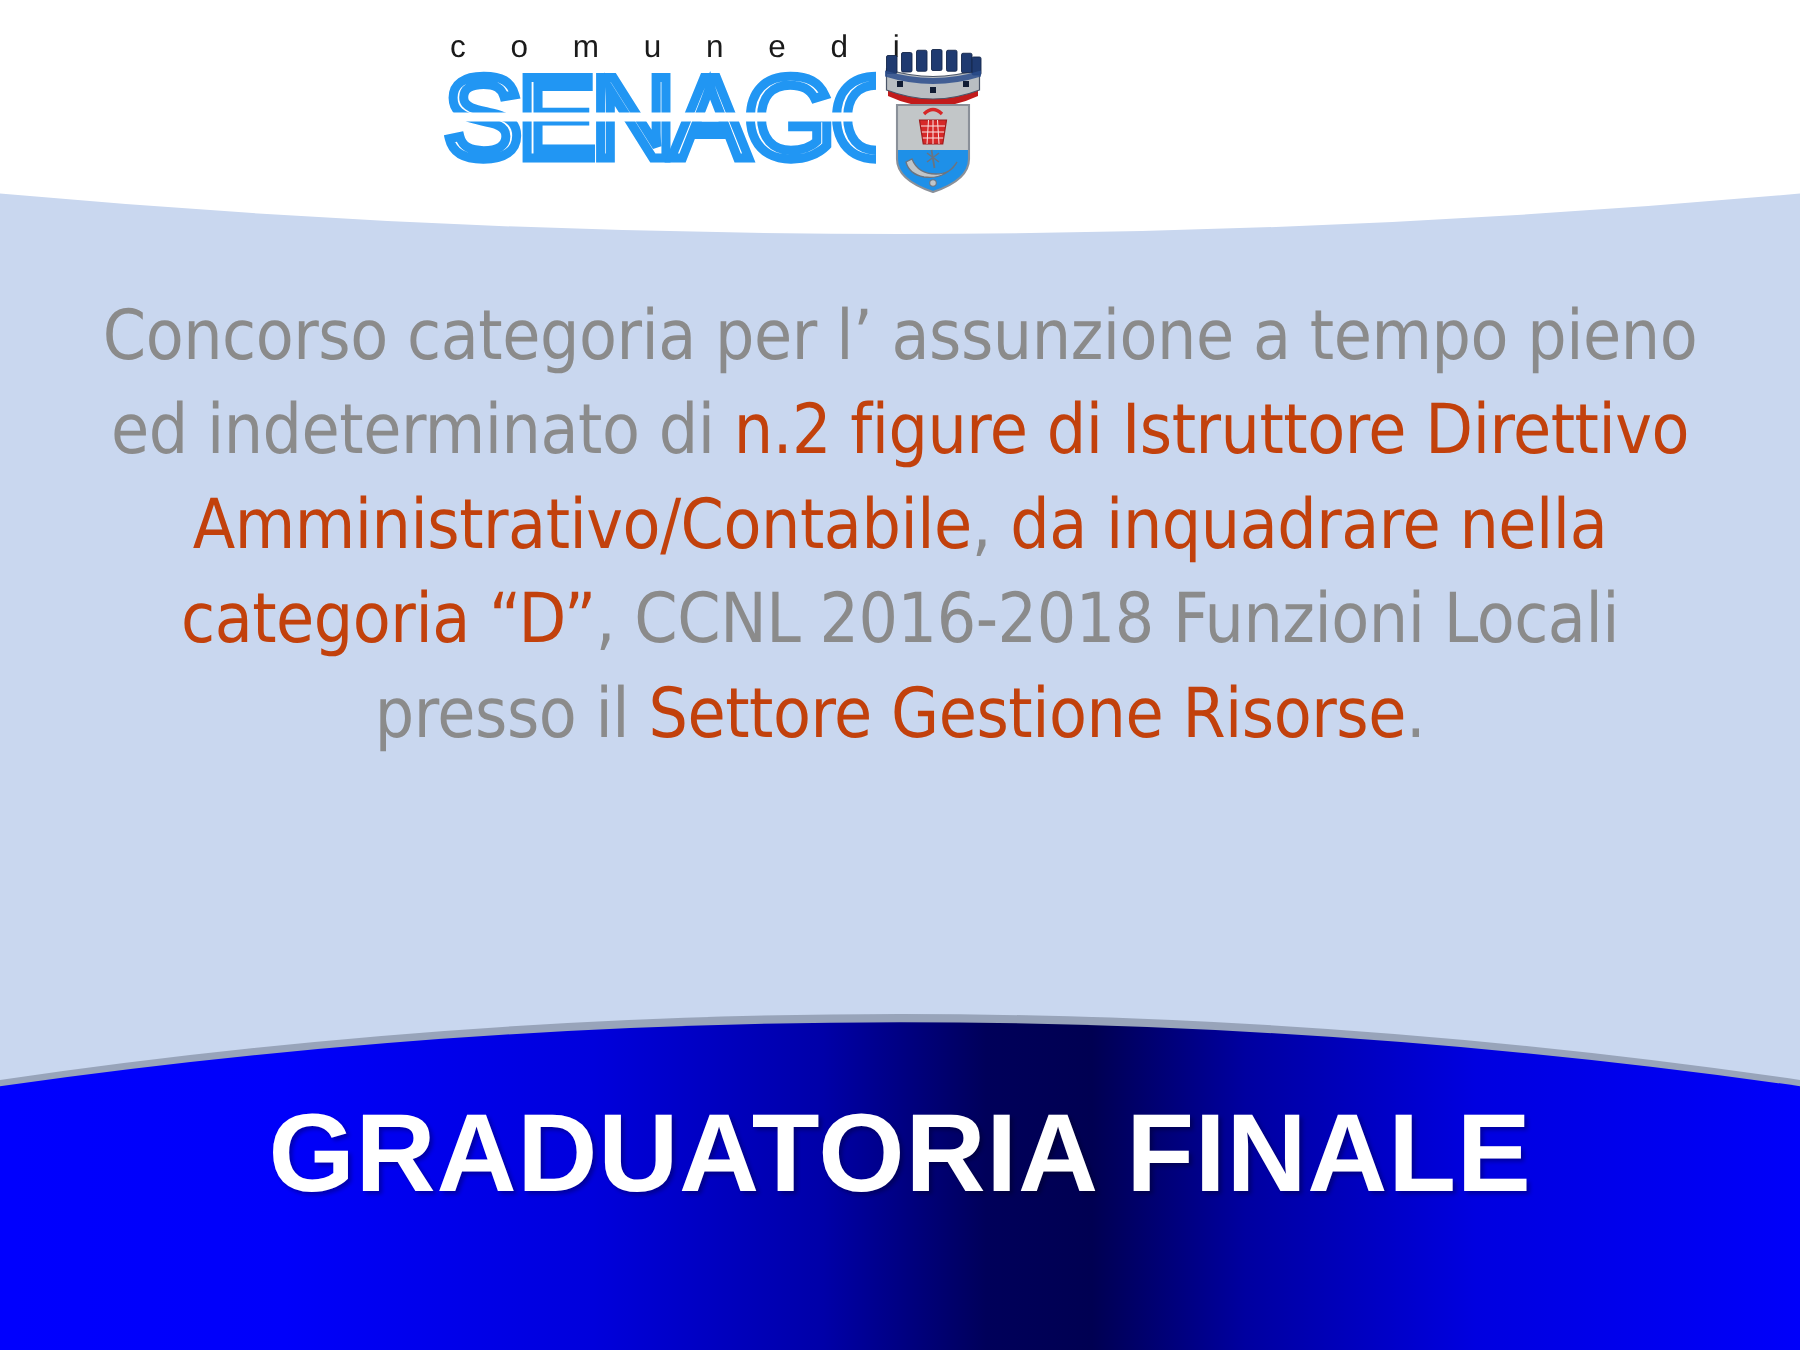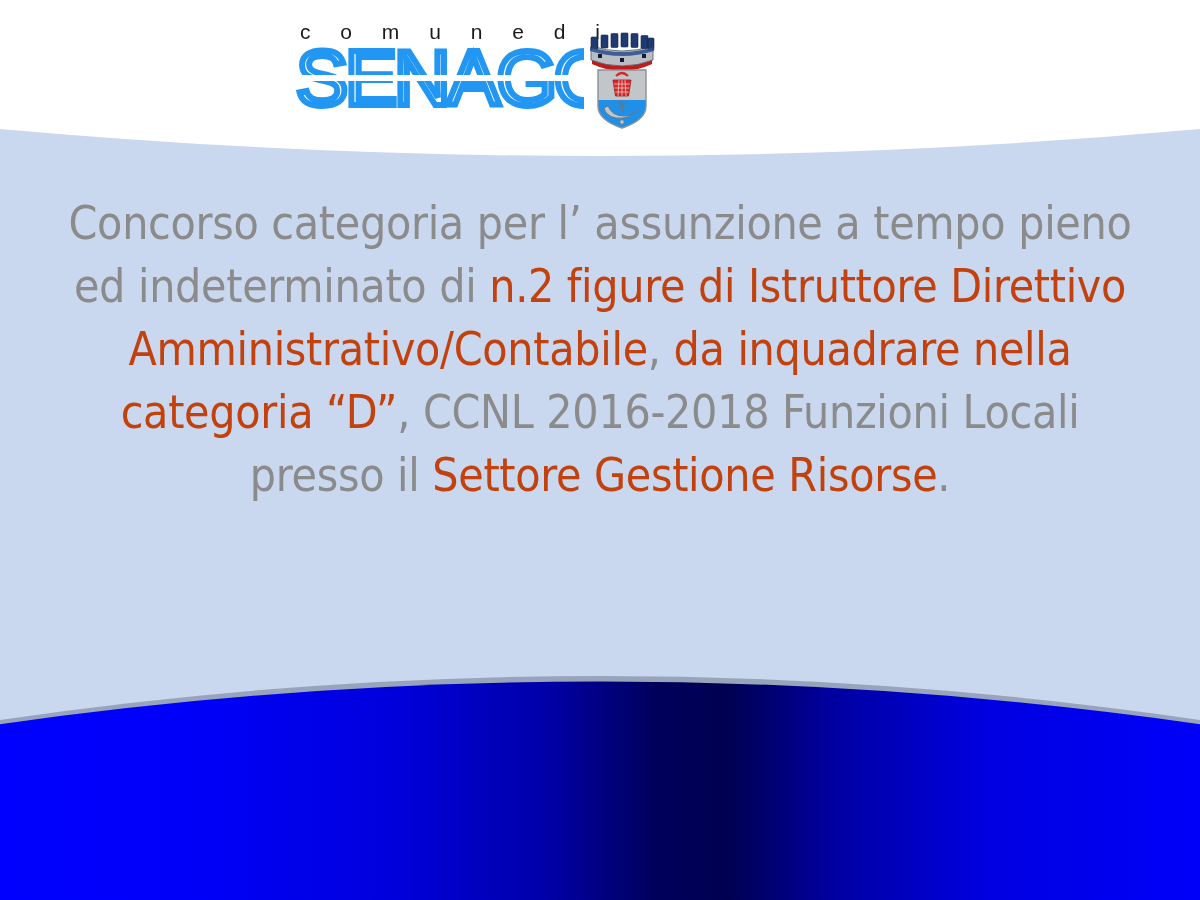--- a/index.html
+++ b/index.html
@@ -222,14 +222,15 @@
         </g>
       </svg>
 
     </div>
   </div>
 
   <div class="body-text">
     <span>Concorso categoria per l’ assunzione a tempo pieno ed indeterminato di </span><b>n.2 figure di Istruttore Direttivo Amministrativo/Contabile</b><span>, </span><b>da inquadrare nella categoria “D”</b><span>, CCNL 2016-2018 Funzioni Locali presso il </span><b>Settore Gestione Risorse</b><span>.</span>
   </div>
 
+  <div class="banner-title">GRADUATORIA FINALE</div>
 
 </div>
 
 </body></html>

